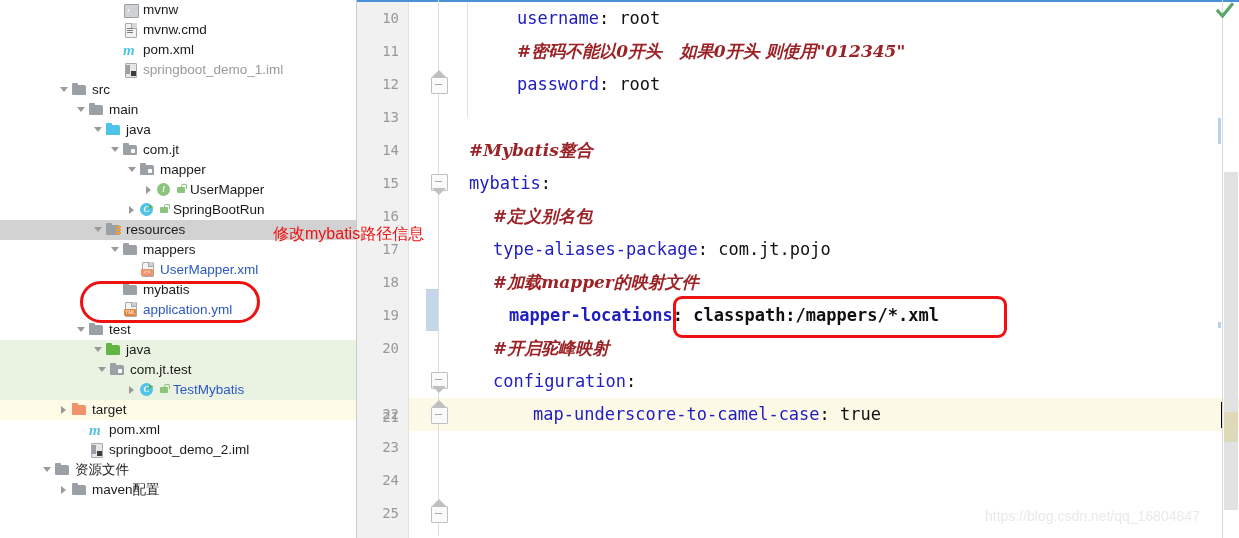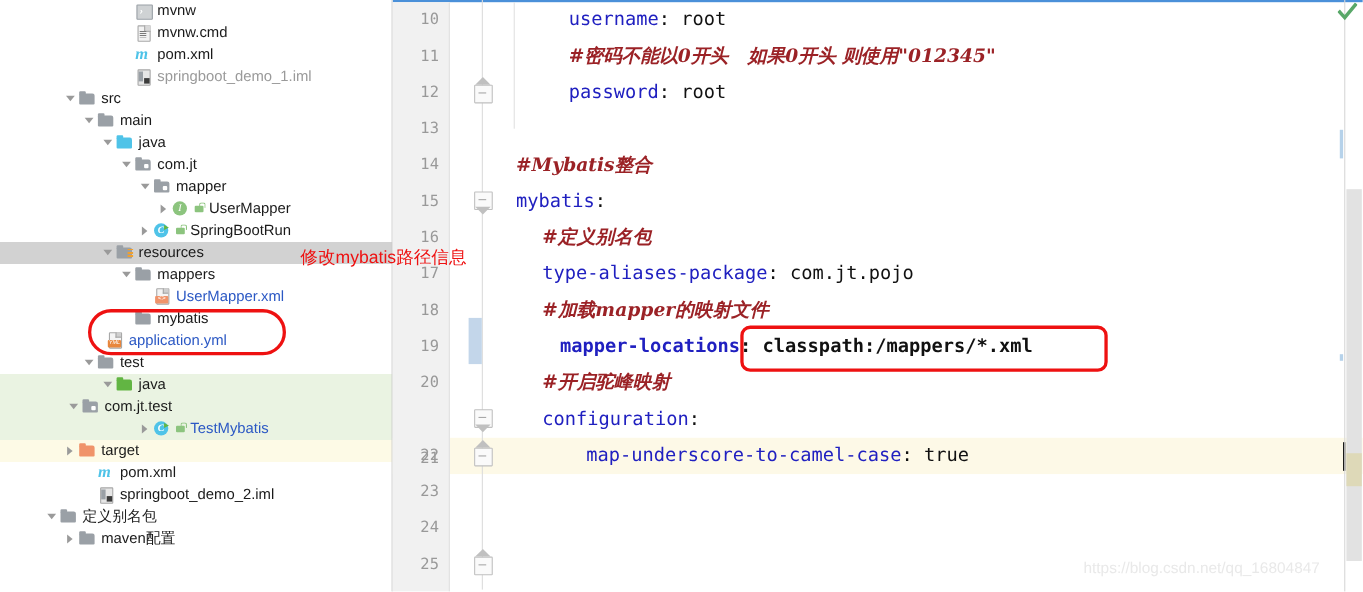--- a/index.html
+++ b/index.html
@@ -323,39 +323,39 @@
             <i class="fold"></i>
             <i class="tag">&lt;&gt;</i>
           </span>
           <span class="lbl blue">UserMapper.xml</span>
         </div>
         <div class="tree-row" style="padding-left: 109px;">
           <span class="arrow"></span>
           <span class="ico folder"></span>
           <span class="lbl">mybatis</span>
         </div>
-        <div class="tree-row" style="padding-left: 83px;">
+        <div class="tree-row" style="padding-left: 109px;">
           <span class="arrow"></span>
           <span class="ico xml">
             <i class="fold"></i>
             <i class="tag yml" style="font-size: 5px;">YML</i>
           </span>
           <span class="lbl blue">application.yml</span>
         </div>
         <div class="tree-row" style="padding-left: 75px;">
           <span class="arrow down"></span>
           <span class="ico folder"></span>
           <span class="lbl">test</span>
         </div>
         <div class="tree-row row-hl-green" style="padding-left: 92px;">
           <span class="arrow down"></span>
           <span class="ico folder green"></span>
           <span class="lbl">java</span>
         </div>
-        <div class="tree-row row-hl-green" style="padding-left: 61px;">
+        <div class="tree-row row-hl-green" style="padding-left: 96px;">
           <span class="arrow down"></span>
           <span class="ico folder pkg">
             <i class="dot"></i>
           </span>
           <span class="lbl">com.jt.test</span>
         </div>
         <div class="tree-row row-hl-green" style="padding-left: 126px;">
           <span class="arrow right"></span>
           <span class="ico cls">
             <i class="c">C</i>
@@ -380,21 +380,21 @@
           <span class="arrow"></span>
           <span class="ico iml">
             <i class="bar"></i>
             <i class="sq"></i>
           </span>
           <span class="lbl">springboot_demo_2.iml</span>
         </div>
         <div class="tree-row" style="padding-left: 41px;">
           <span class="arrow down"></span>
           <span class="ico folder"></span>
-          <span class="lbl">定义别名包</span>
+          <span class="lbl">资源文件</span>
         </div>
         <div class="tree-row" style="padding-left: 58px;">
           <span class="arrow right"></span>
           <span class="ico folder"></span>
           <span class="lbl">maven配置</span>
         </div>
       </div>
     <div id="sidebar-scroll-track">
       
     </div>

